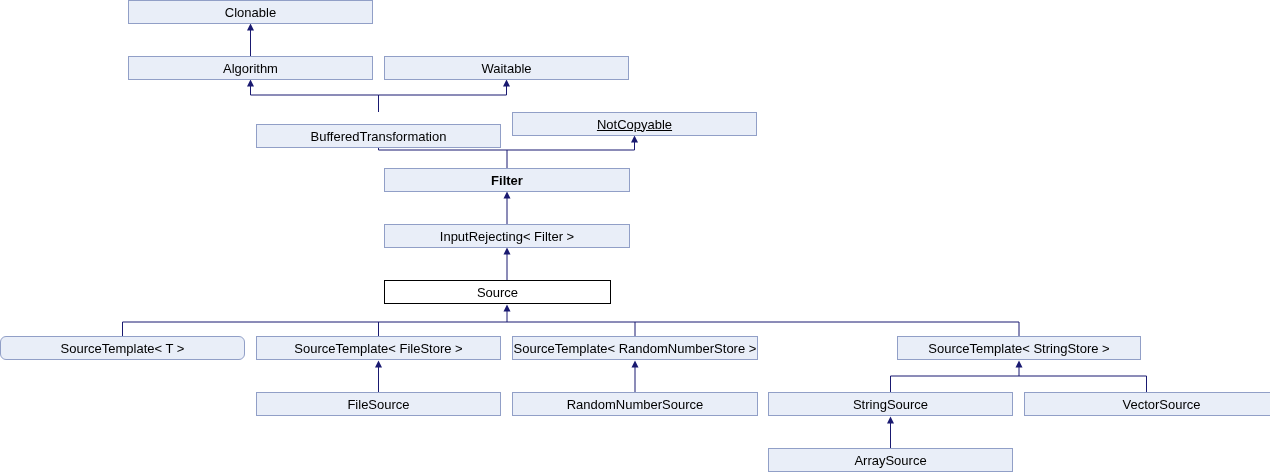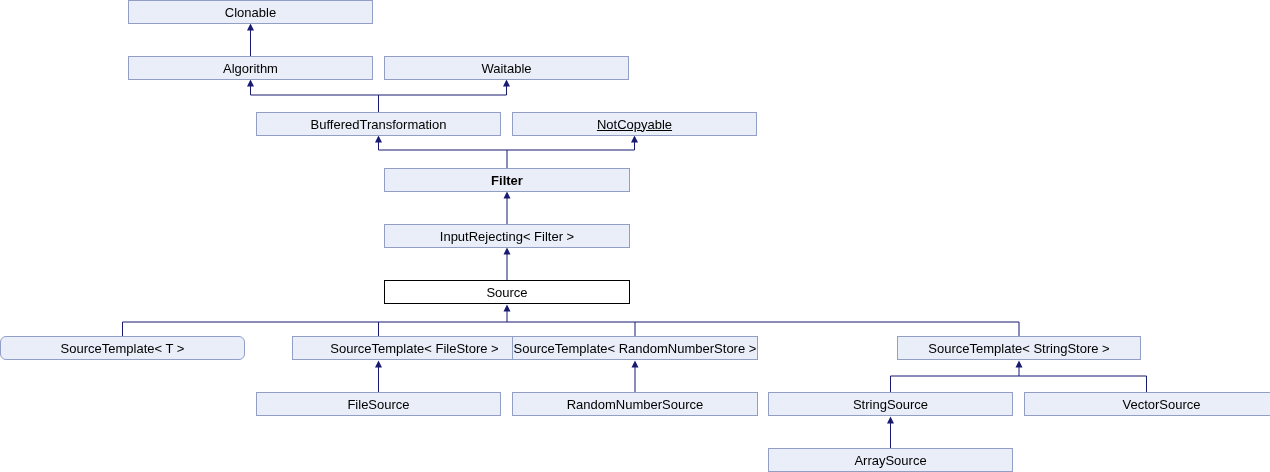--- a/index.html
+++ b/index.html
@@ -120,33 +120,33 @@
       <polygon class="arrowhead" points="890.5,416.5 887,423.5 894,423.5"></polygon>
     </g>
   </svg>
 
   <div class="node" style="left:128px; top:0px; width:245px;">Clonable</div>
 
   <div class="node" style="left:128px; top:56px; width:245px;">Algorithm</div>
 
   <div class="node" style="left:384px; top:56px; width:245px;">Waitable</div>
 
-  <div class="node" style="left:256px; top:112px; width:245px;text-align:right;">BufferedTransformation</div>
+  <div class="node" style="left:256px; top:124px; width:245px;text-align:right;">BufferedTransformation</div>
 
   <div class="node" style="left:512px; top:112px; width:245px;text-decoration:underline;">NotCopyable</div>
 
   <div class="node" style="left:384px; top:168px; width:246px;font-weight:bold;">Filter</div>
 
   <div class="node" style="left:384px; top:224px; width:246px;">InputRejecting&lt; Filter &gt;</div>
 
-  <div class="node selected" style="left:384px; top:280px; width:246px;">Source</div>
+  <div class="node selected" style="left:384px; top:280px; width:227px;">Source</div>
 
   <div class="node" style="left:0px; top:336px; width:245px;border-radius:6px;">SourceTemplate&lt; T &gt;</div>
 
-  <div class="node" style="left:256px; top:336px; width:245px;margin-left:36px;">SourceTemplate&lt; FileStore &gt;</div>
+  <div class="node" style="left:256px; top:336px; width:245px;">SourceTemplate&lt; FileStore &gt;</div>
 
   <div class="node" style="left:512px; top:336px; width:246px;">SourceTemplate&lt; RandomNumberStore &gt;</div>
 
   <div class="node" style="left:897px; top:336px; width:244px;">SourceTemplate&lt; StringStore &gt;</div>
 
   <div class="node" style="left:256px; top:392px; width:245px;">FileSource</div>
 
   <div class="node" style="left:512px; top:392px; width:246px;">RandomNumberSource</div>
 
   <div class="node" style="left:768px; top:392px; width:245px;">StringSource</div>

